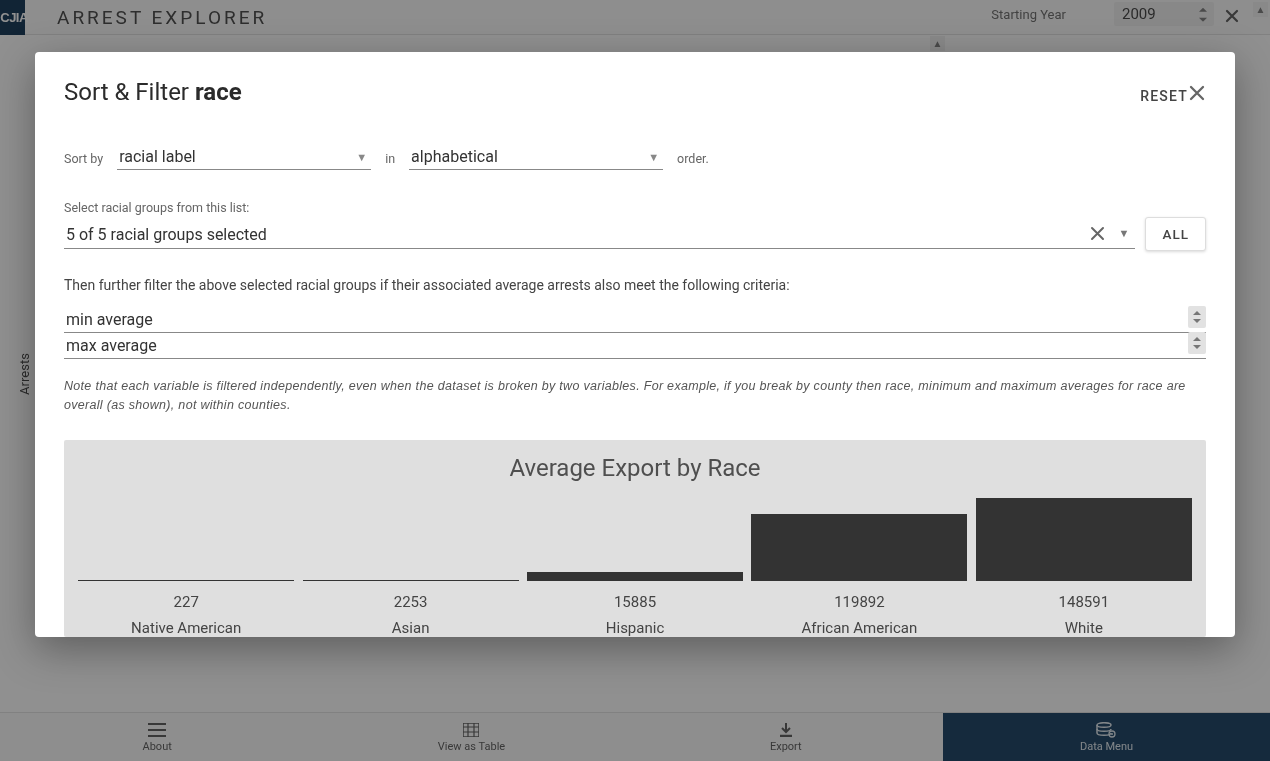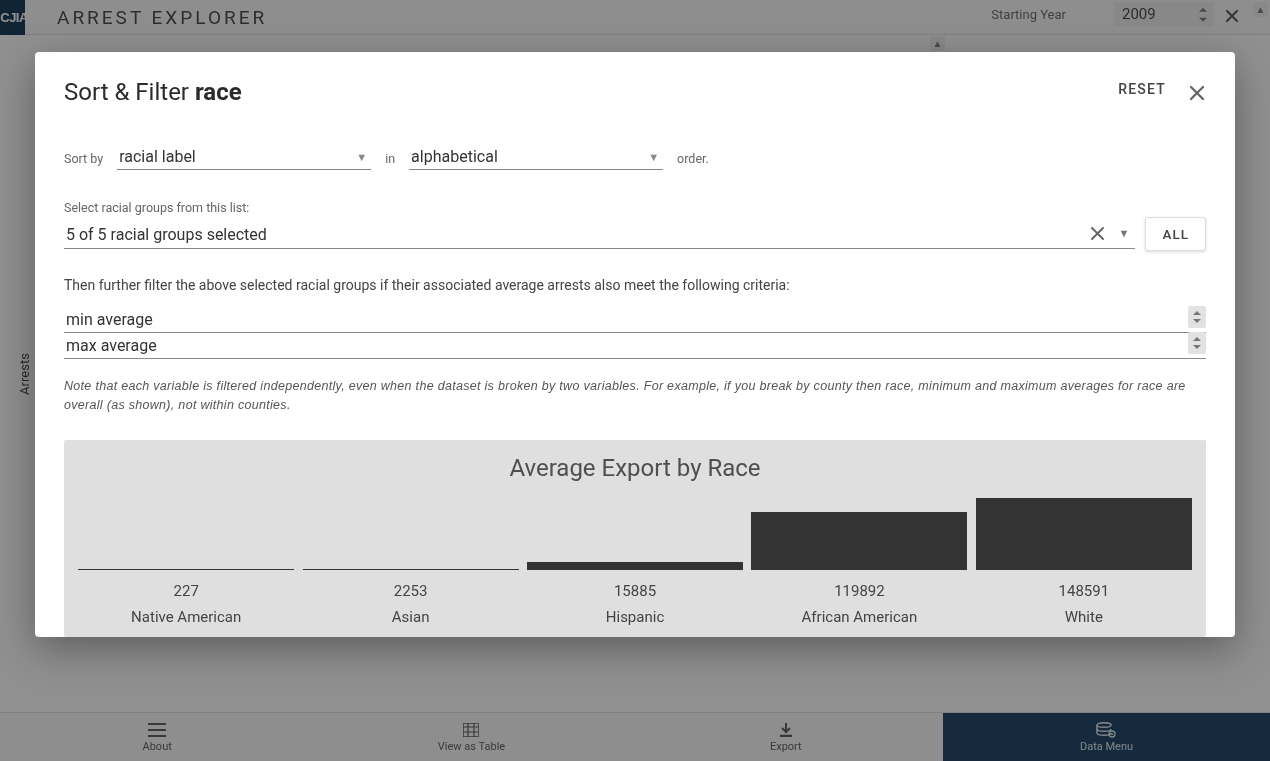--- a/index.html
+++ b/index.html
@@ -75,21 +75,21 @@
     background: #fff; border-radius: 4px; box-shadow: 0 12px 40px rgba(0,0,0,0.35);
     padding: 26px 29px 0 29px;
     display: flex; flex-direction: column;
   }
 
   .modal-header {
     display: flex; justify-content: space-between; align-items: center; margin-bottom: 38px;
   }
   .modal-title { font-size: 24px; font-weight: 400; color: #2b2b2b;}
   .modal-title .bold { font-weight: 700; }
-  .modal-header .actions { display: flex; align-items: flex-start; gap: 22px; }
+  .modal-header .actions { display: flex; align-items: flex-end; }
   .reset-btn { font-size: 14px; letter-spacing: 1.2px; color: #444; font-weight: 500; }
   .close-x { font-size: 19px; color: #555; font-weight: 400;}
 
   
   .sort-row { display: flex; align-items: flex-end; gap: 14px; margin-bottom: 30px; font-size: 14px; color: #555;}
   .sort-row .small { font-size: 12.5px; color: #666; padding-bottom: 4px; }
   .underline-select {
     position: relative; min-width: 254px; border-bottom: 1px solid #888;
     padding: 3px 26px 3px 2px; font-size: 16px; color: #333;
   }
@@ -136,21 +136,21 @@
   .chart-card {
     background: #dfdfdf; border-radius: 2px; flex: 1; min-height: 0;
     padding: 14px 12px 0 12px; display: flex; flex-direction: column;
   }
   .chart-title { text-align: center; font-size: 24px; color: #4f4f4f; font-weight: 400; margin-bottom: 16px;}
   .bars-area { flex: 1; display: flex; align-items: stretch; gap: 4px; min-height:0;}
   .bar-col { flex: 1; display: flex; flex-direction: column; }
   .bar-slot { flex: 1; display: flex; align-items: flex-end; justify-content: center; }
   .bar { width: 98%; background: #333333; }
   .bar-value { text-align: center; font-size: 15px; color: #444; padding: 12px 0 8px 0;}
-  .bar-label { text-align: center; font-size: 15px; color: #444; padding-bottom: 11px;}
+  .bar-label { text-align: center; font-size: 15px; color: #444; padding-bottom: 0;}
 
   svg.icon { display: inline-block; vertical-align: middle; }
 </style>
 </head>
 <body>
 
 <div class="page">
   <div class="app-bar">
     <div class="logo">ICJIA</div>
     <div class="app-title">ARREST EXPLORER</div>

